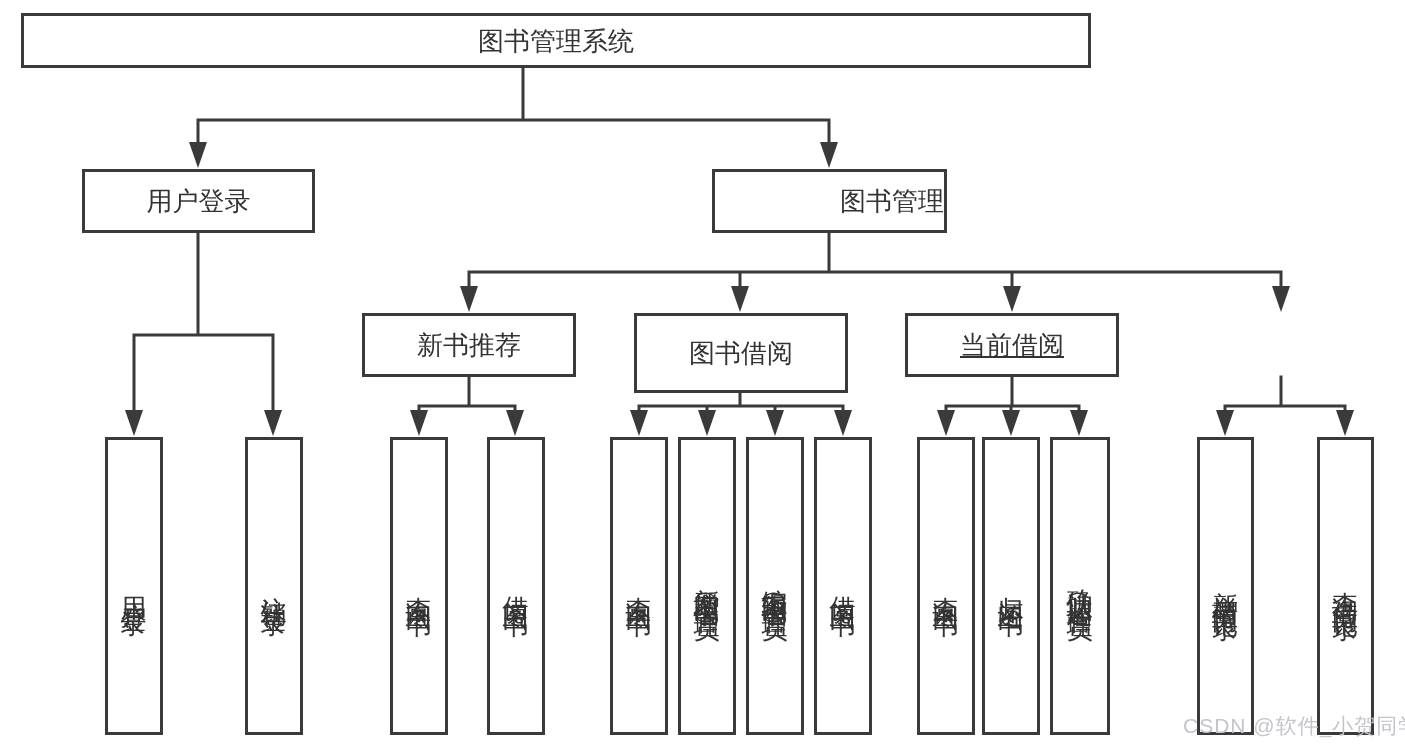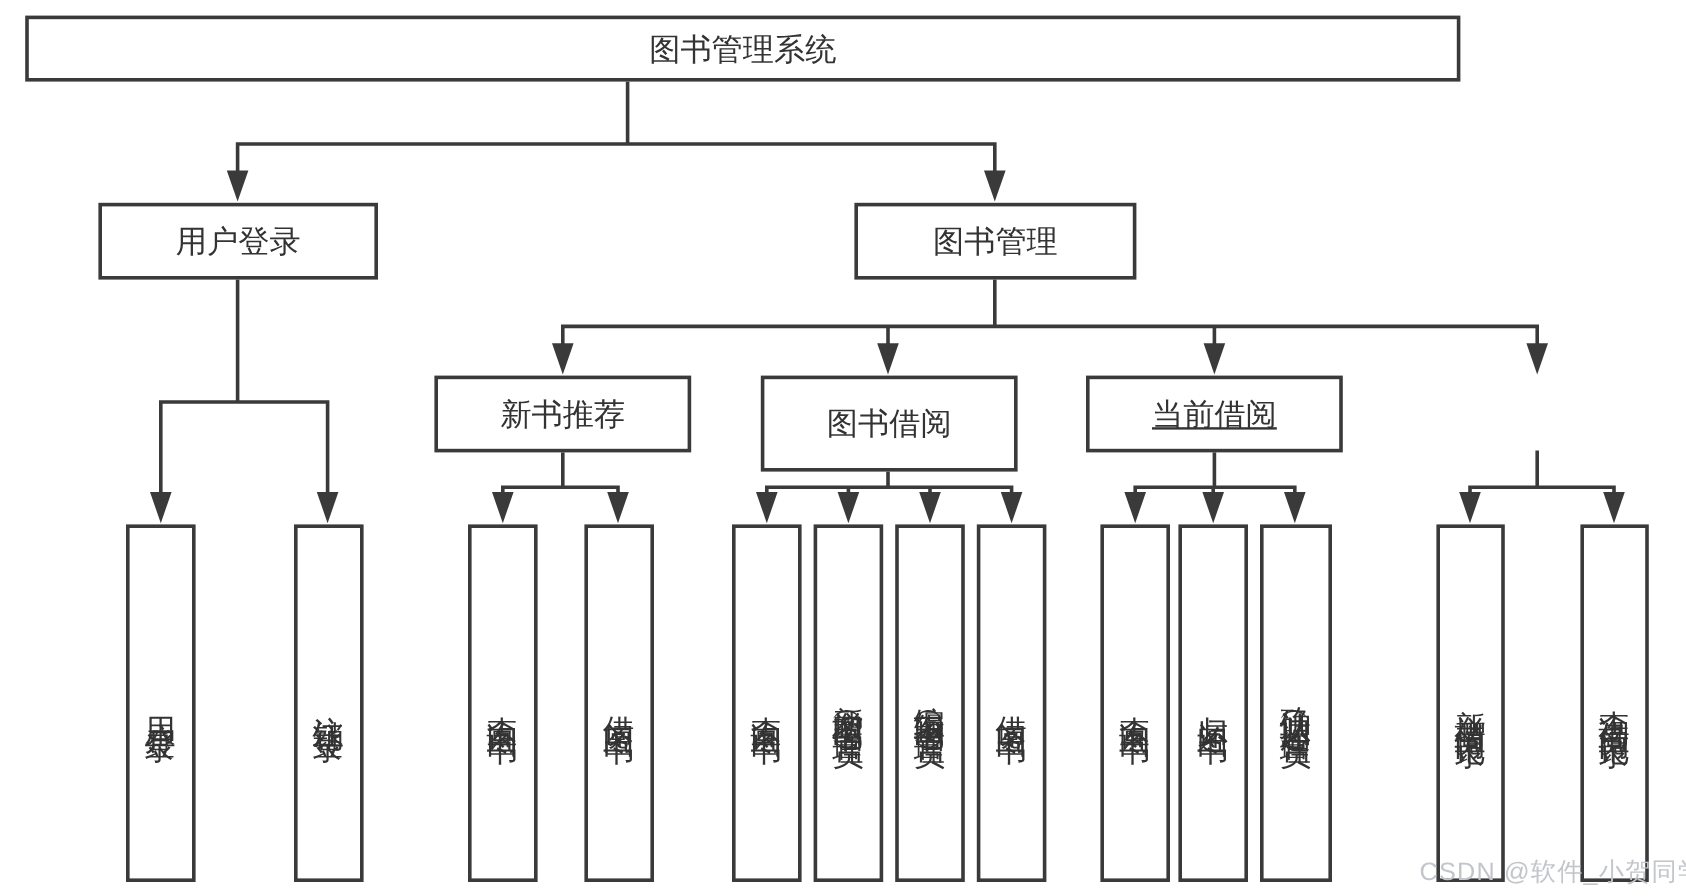--- a/index.html
+++ b/index.html
@@ -105,28 +105,28 @@
     <polygon points="698,410 716,410 707,436"></polygon>
     <polygon points="766,410 784,410 775,436"></polygon>
     <polygon points="834,410 852,410 843,436"></polygon>
     <polygon points="937,410 955,410 946,436"></polygon>
     <polygon points="1002,410 1020,410 1011,436"></polygon>
     <polygon points="1070,410 1088,410 1079,436"></polygon>
     <polygon points="1216,410 1234,410 1225,436"></polygon>
     <polygon points="1336,410 1354,410 1345,436"></polygon>
   </svg>
 
-  <div class="box" style="left:21px; top:13px; width:1196px; height:55px;">
+  <div class="box" style="left:21px; top:13px; width:1070px; height:55px;">
     <span>图书管理系统</span>
   </div>
 
   <div class="box" style="left:82px; top:169px; width:233px; height:64px;">
     <span>用户登录</span>
   </div>
-  <div class="box" style="left:712px; top:169px; width:235px; height:64px;">
+  <div class="box" style="left:712px; top:169px; width:235px; height:64px;justify-content:flex-end;">
     <span>图书管理</span>
   </div>
 
   <div class="box" style="left:362px; top:313px; width:214px; height:64px;text-align:right;">
     <span>新书推荐</span>
   </div>
   <div class="box" style="left:634px; top:313px; width:214px; height:80px;">
     <span>图书借阅</span>
   </div>
   <div class="box" style="left:905px; top:313px; width:214px; height:64px;text-decoration:underline;">

